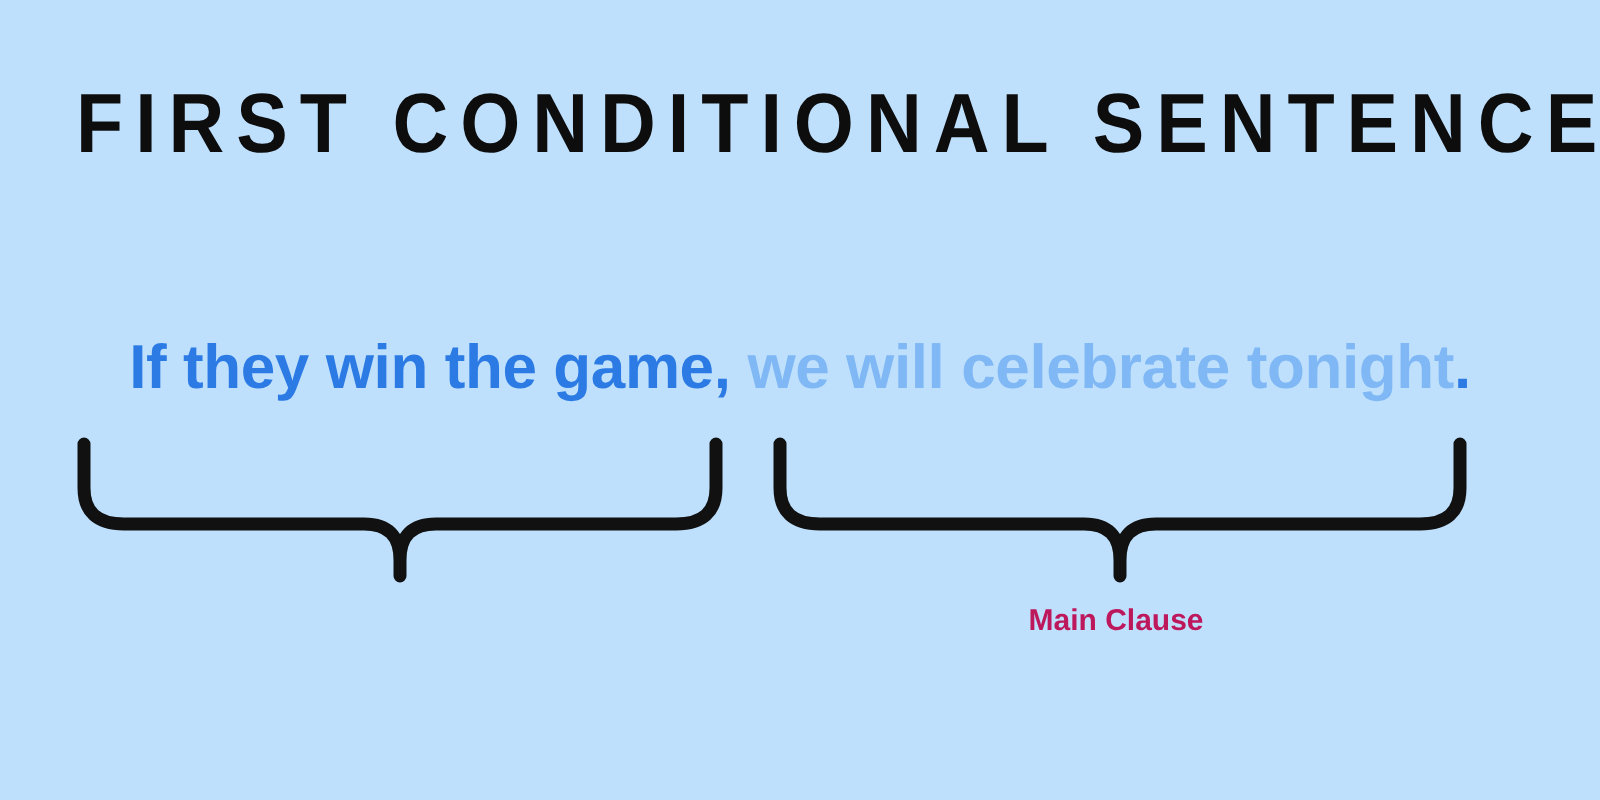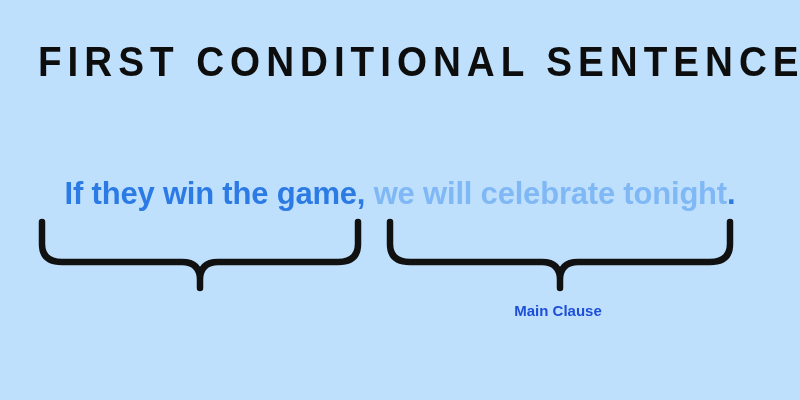--- a/index.html
+++ b/index.html
@@ -37,21 +37,21 @@
     line-height: 48px;
     white-space: nowrap;
     transform: scaleX(0.92);
     transform-origin: center center;
   }
 
   
   #sentence {
     position: absolute;
     left: 0;
-    top: 174px;
+    top: 164px;
     width: 800px;
     text-align: center;
     font-size: 31px;
     font-weight: 700;
     line-height: 40px;
     white-space: nowrap;
     letter-spacing: -0.2px;
   }
   .clause-sub  { color: #2c7be5; }
   .clause-main { color: #7fb8f5; }
@@ -78,21 +78,21 @@
   #label-sub {
     left: 60px;
     top: 293px;
     width: 280px;
     color: #2c7be5;
   }
   #label-main {
     left: 418px;
     top: 302px;
     width: 280px;
-    color: #1d4ed8;
+    color: #be185d;
   }
 </style>
 </head>
 <body>
 
 <div id="slide">
 
   <div id="title">FIRST CONDITIONAL SENTENCE</div>
 
   <div id="sentence">

